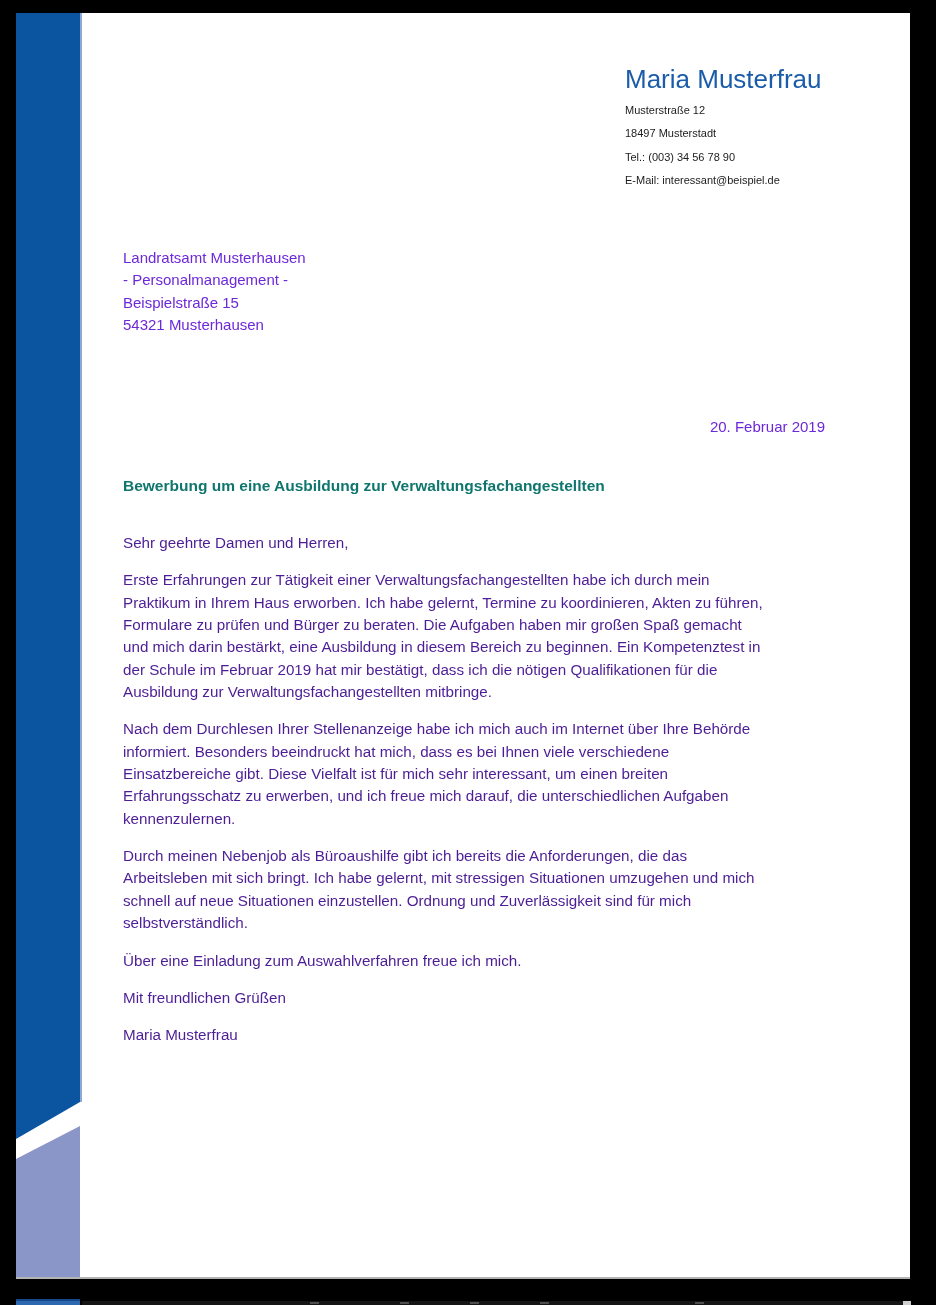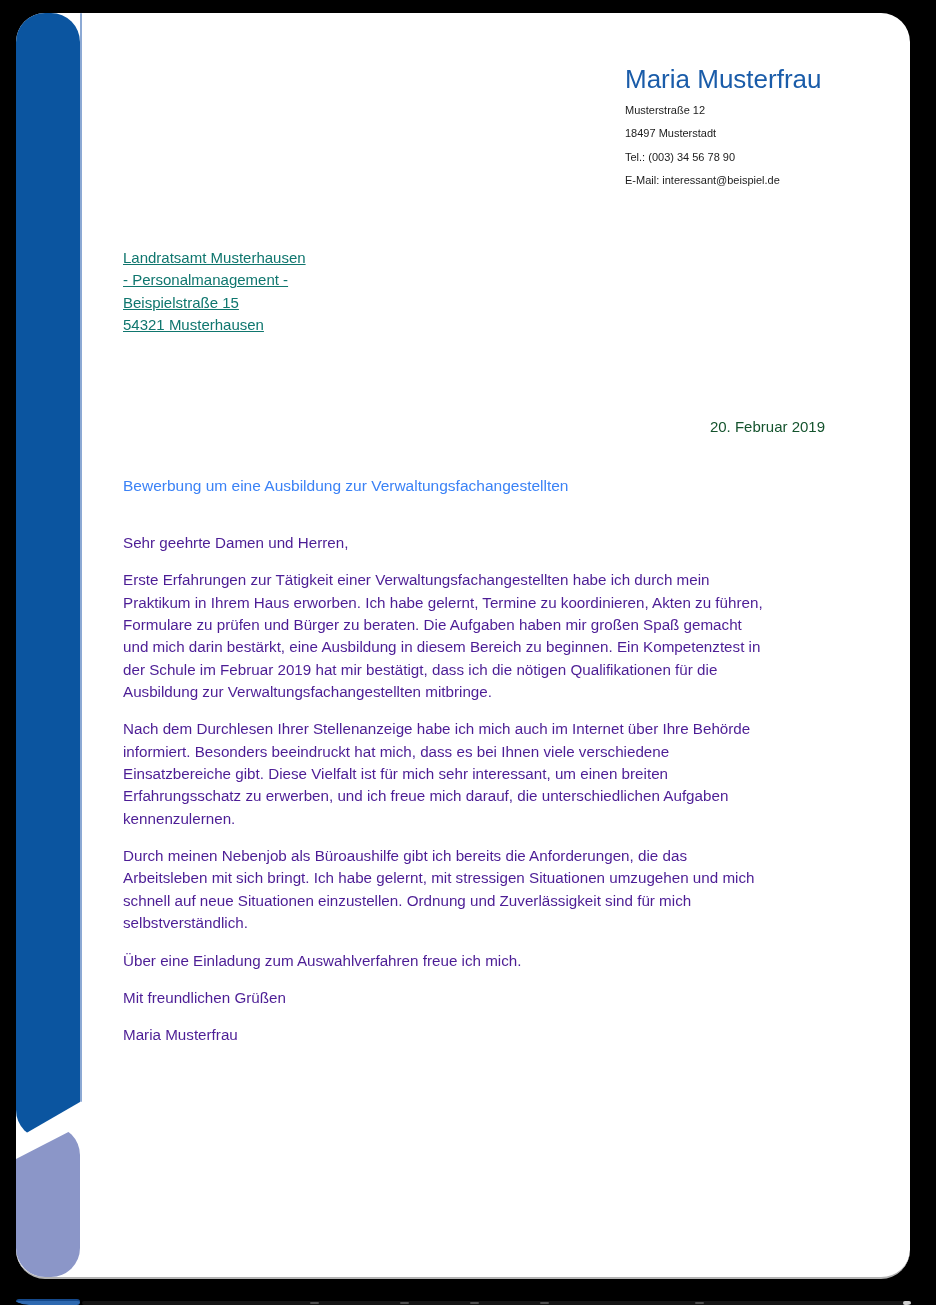--- a/index.html
+++ b/index.html
@@ -1,15 +1,15 @@
 <!DOCTYPE html>
 <html><head>
 <meta charset="utf-8">
 <style>
-  * { margin:0; padding:0; box-sizing:border-box;border-radius:29px; }
+  * { margin:0; padding:0; box-sizing:border-box; }
   html, body { width:936px; height:1305px; background:#000; font-family:"Liberation Sans", sans-serif; }
   .viewport { position:relative; width:936px; height:1305px; background:#000; overflow:hidden; }
 
   
   .paper { position:absolute; left:16px; top:13px; width:894px; height:1266px;
            background:#ffffff; border-bottom:2px solid #b3b3b3; }
 
   
   .bar-dark   { position:absolute; left:0; top:0; width:64px; height:1126px; background:#0b55a0;
                 clip-path:polygon(0 0, 64px 0, 64px 1089px, 0 1126px); }
@@ -17,28 +17,28 @@
   .bar-purple { position:absolute; left:0; top:1113px; width:64px; height:151px; background:#8b96c8;
                 clip-path:polygon(0 33px, 64px 0, 64px 151px, 0 151px); }
 
   
   .sender { position:absolute; left:609px; top:50px; color:#1c1c1c; }
   .sender-name { font-size:26px; line-height:33px; font-weight:400; color:#1a5ca9; margin-bottom:3px; }
   .sender-line { font-size:11px; line-height:23.4px; }
 
   
   .recipient { position:absolute; left:107px; top:234px; font-size:15px; line-height:22.4px;
-               white-space:pre-line; color:#0f766e;text-decoration:underline; }
+               white-space:pre-line; color:#6d28d9; }
 
   
   .dateline { position:absolute; left:107px; top:403px; width:702px; text-align:right;
-              font-size:15px; line-height:22px; color:#14532d; }
+              font-size:15px; line-height:22px; color:#6d28d9; }
 
   
-  .subject { position:absolute; left:107px; top:464px; font-size:15.5px; font-weight:400; color:#3b82f6; }
+  .subject { position:absolute; left:107px; top:464px; font-size:15.5px; font-weight:700; color:#0f766e; }
 
   
   .content { position:absolute; left:107px; top:519px; width:706px;
              font-size:15.2px; line-height:22.35px; color:#4c1d95; }
   .content p { margin:0 0 15px 0; white-space:pre-line; }
   .signature { margin-top:28px; }
 
   
   .next-bar   { position:absolute; left:16px; top:1299px; width:64px; height:6px;
                 background:#2e69b0; border-top:2px solid #14488a; }

